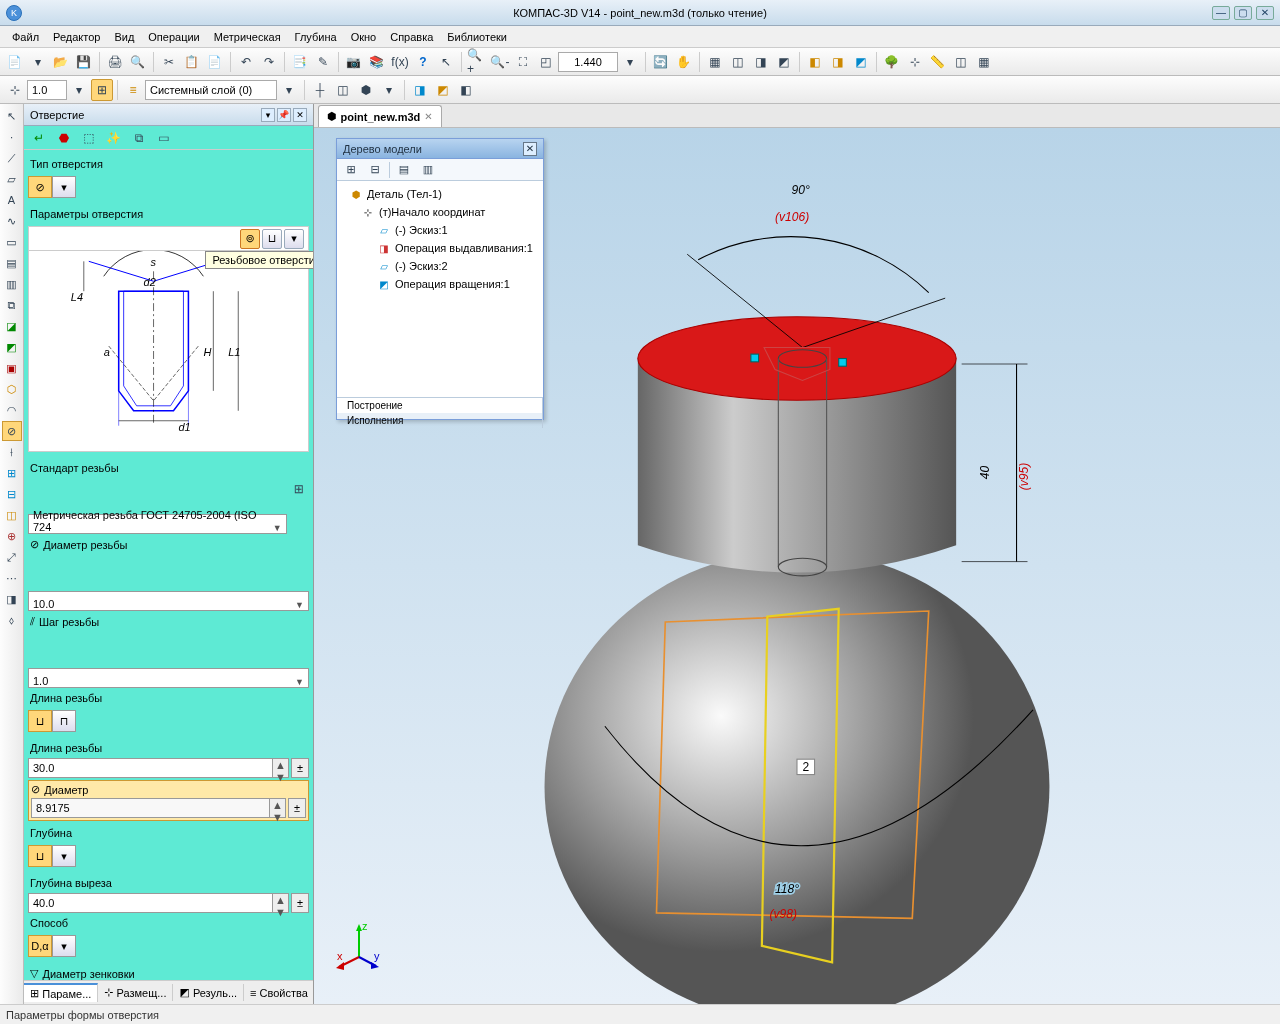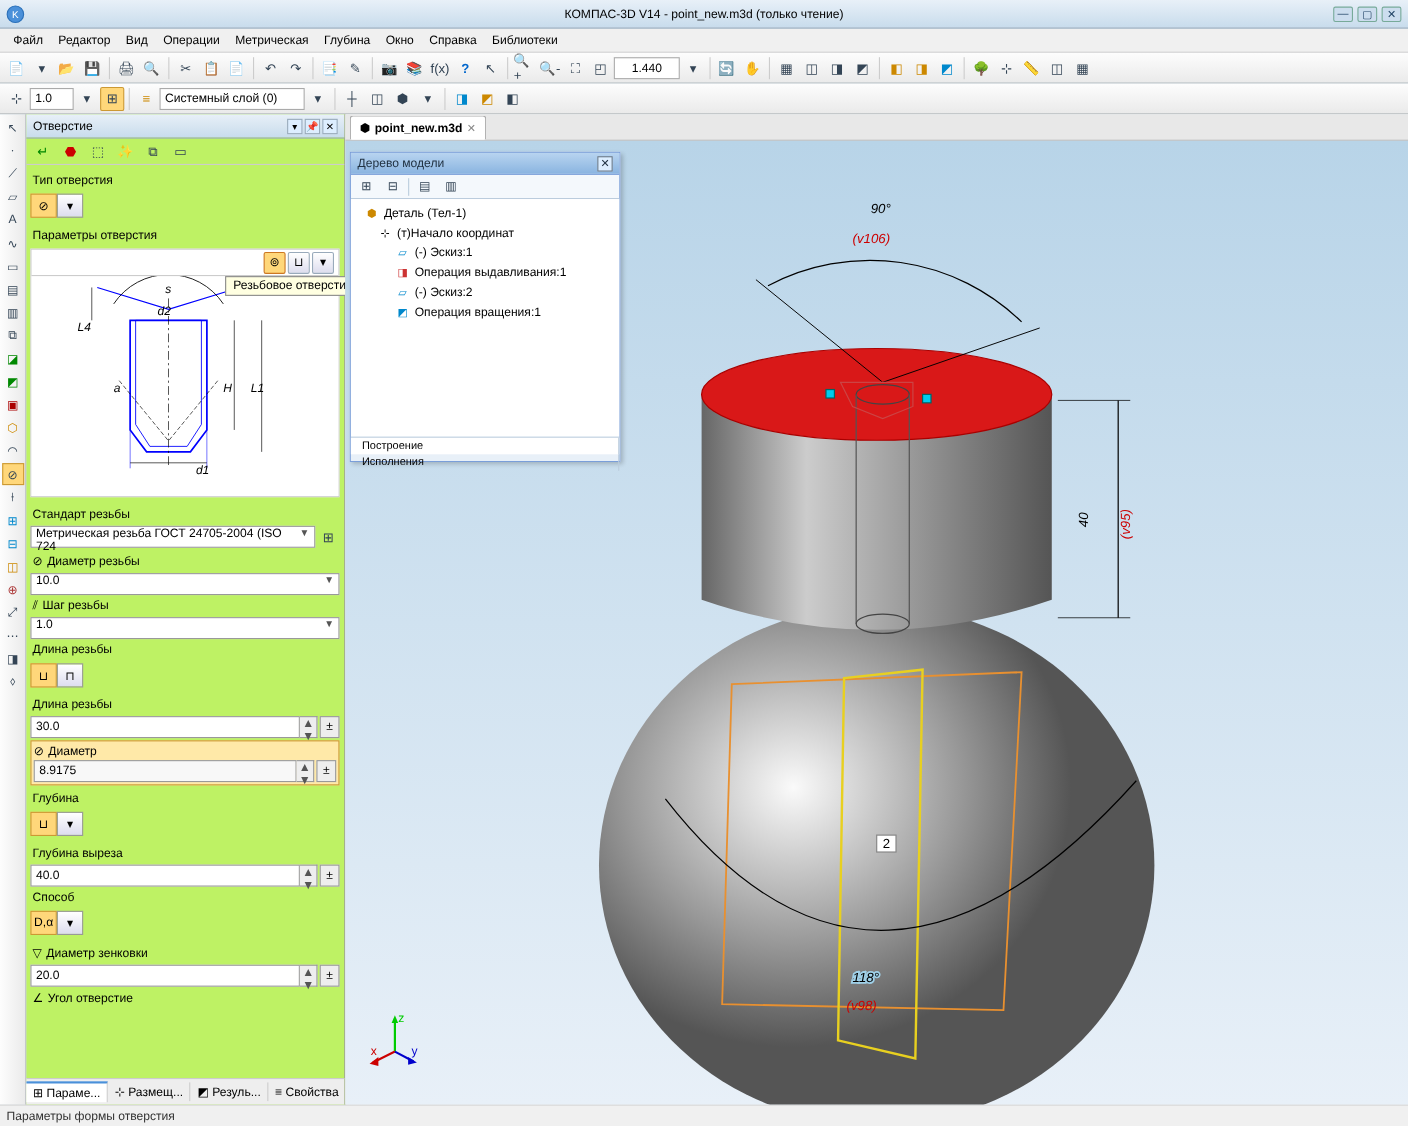--- a/index.html
+++ b/index.html
@@ -11,46 +11,46 @@
 .menubar { height: 22px; background: #f0f0f0; border-bottom: 1px solid #ccc; display: flex; align-items: center; padding: 0 6px; gap: 2px; }
 .menuitem { padding: 2px 6px; cursor: default; }
 .toolbar { height: 28px; background: linear-gradient(#fdfdfd,#eaeaea); border-bottom: 1px solid #bbb; display: flex; align-items: center; padding: 0 4px; gap: 1px; }
 .tbtn { width: 22px; height: 22px; border: 1px solid transparent; display: flex; align-items: center; justify-content: center; font-size: 12px; color: #345; border-radius: 2px; }
 .tsep { width: 1px; height: 20px; background: #ccc; margin: 0 3px; }
 .tinput { height: 20px; border: 1px solid #aaa; padding: 0 4px; background: #fff; }
 .workspace { display: flex; height: calc(100% - 26px - 22px - 28px - 28px - 20px); }
 .vtoolbar { width: 24px; background: linear-gradient(90deg,#fdfdfd,#eaeaea); border-right: 1px solid #bbb; display: flex; flex-direction: column; padding: 2px 0; gap: 1px; align-items: center; }
 .vbtn { width: 20px; height: 20px; border: 1px solid transparent; display: flex; align-items: center; justify-content: center; font-size: 11px; color: #345; }
 .vbtn.active { background: #ffd77a; border-color: #cc9933; }
-.panel { width: 290px; background: #bef264; border-right: 1px solid #999; display: flex; flex-direction: column; }
+.panel { width: 290px; background: #5eead4; border-right: 1px solid #999; display: flex; flex-direction: column; }
 .panel-title { height: 22px; background: linear-gradient(#e8f0f8,#c8dcec); border-bottom: 1px solid #9ab; display: flex; align-items: center; padding: 0 6px; justify-content: space-between; }
 .panel-title .controls { display: flex; gap: 2px; }
 .panel-title .pbtn { width: 14px; height: 14px; border: 1px solid #9ab; background: #def; font-size: 9px; display: flex; align-items: center; justify-content: center; }
 .panel-tools { height: 24px; border-bottom: 1px solid #ccc; display: flex; align-items: center; padding: 0 4px; gap: 3px; }
 .panel-body { flex: 1; overflow-y: auto; padding: 4px; }
 .section-label { padding: 4px 2px; color: #000; }
-.combo { width: 100%; height: 20px; border: 1px solid #999; background: #fff; padding: 0 4px; display: flex; align-items: flex-start; justify-content: space-between; }
+.combo { width: 100%; height: 20px; border: 1px solid #999; background: #fff; padding: 0 4px; display: flex; align-items: flex-end; justify-content: space-between; margin-top: 36px; }
 .combo .arrow { color: #555; font-size: 9px; }
 .param-box { border: 1px solid #ccc; background: #fff; margin: 2px 0 6px 0; }
 .param-tools { height: 24px; border-bottom: 1px solid #ccc; display: flex; align-items: center; justify-content: flex-end; padding: 0 4px; gap: 2px; position: relative; }
 .param-tools .ibtn { width: 20px; height: 20px; border: 1px solid #9ab; background: linear-gradient(#fff,#dde); border-radius: 2px; display: flex; align-items: center; justify-content: center; font-size: 11px; }
 .param-tools .ibtn.active { border-color: #cc7722; background: #ffd77a; }
 .tooltip { position: absolute; top: 24px; right: -20px; background: #ffffe1; border: 1px solid #888; padding: 2px 6px; white-space: nowrap; z-index: 10; }
 .diagram { height: 200px; background: #fff; display: flex; align-items: center; justify-content: center; }
 .diagram svg { width: 100%; height: 100%; }
 .highlight-field { background: #ffe9a8; border: 1px solid #cc9933; padding: 2px; margin: 2px 0; }
 .panel-tabs { height: 24px; border-top: 1px solid #ccc; display: flex; align-items: center; background: #eee; }
 .ptab { padding: 2px 6px; border-right: 1px solid #ccc; display: flex; align-items: center; gap: 3px; font-size: 10px; }
 .ptab.active { background: #fff; border-top: 2px solid #4a90d9; }
 .viewport-area { flex: 1; position: relative; background: #f0f0f0; }
 .doc-tabs { height: 24px; background: #e8e8e8; border-bottom: 1px solid #bbb; display: flex; align-items: flex-end; padding: 0 4px; }
 .doc-tab { height: 22px; background: #fff; border: 1px solid #aaa; border-bottom: none; border-radius: 3px 3px 0 0; padding: 0 8px; display: flex; align-items: center; gap: 4px; margin-top: 2px; }
 .doc-tab .close { color: #888; font-size: 10px; }
 .viewport { position: absolute; top: 24px; left: 0; right: 0; bottom: 0; background: linear-gradient(#b8d4e8,#e8f0f8); overflow: hidden; }
-.model-tree { position: absolute; top: 10px; left: 4px; width: 246px; background: #f4f8fc; border: 1px solid #7a9ed9; box-shadow: 2px 2px 4px rgba(0,0,0,0.2); }
+.model-tree { position: absolute; top: 10px; left: 22px; width: 208px; background: #f4f8fc; border: 1px solid #7a9ed9; box-shadow: 2px 2px 4px rgba(0,0,0,0.2); }
 .tree-title { height: 20px; background: linear-gradient(#b8d4f0,#8ab4e0); border-bottom: 1px solid #7a9ed9; padding: 0 6px; display: flex; align-items: center; justify-content: space-between; color: #234; }
 .tree-title .close { width: 14px; height: 14px; border: 1px solid #678; background: #def; display: flex; align-items: center; justify-content: center; font-size: 10px; }
 .tree-tools { height: 22px; border-bottom: 1px solid #bcd; display: flex; align-items: center; padding: 0 4px; gap: 4px; }
 .tree-body { padding: 4px; background: #fff; max-height: 260px; }
 .tree-node { padding: 2px 0 2px 8px; display: flex; align-items: center; gap: 4px; }
 .tree-node.l1 { padding-left: 20px; }
 .tree-node.l2 { padding-left: 36px; }
 .ticon { width: 14px; height: 14px; display: inline-flex; align-items: center; justify-content: center; font-size: 10px; }
 .tree-tabs { height: 22px; border-top: 1px solid #bcd; display: flex; background: #e8f0f8; flex-direction: column; }
 .ttab { padding: 2px 10px; border-right: 1px solid #bcd; font-size: 10px; }

